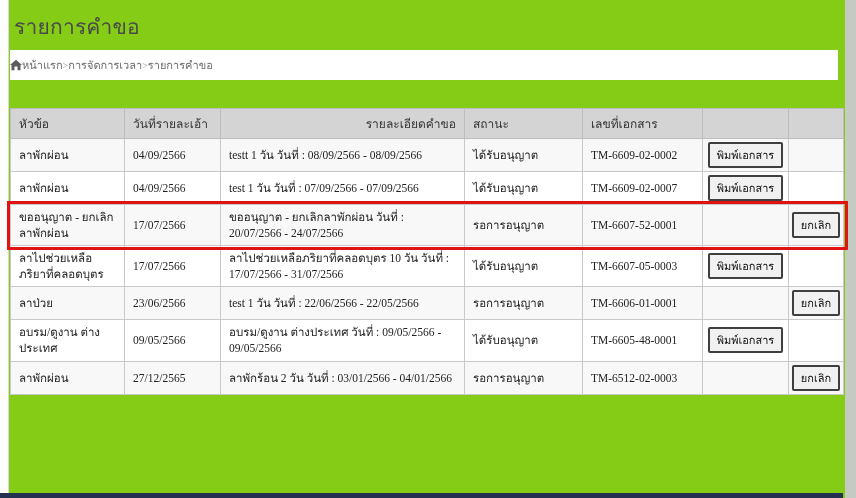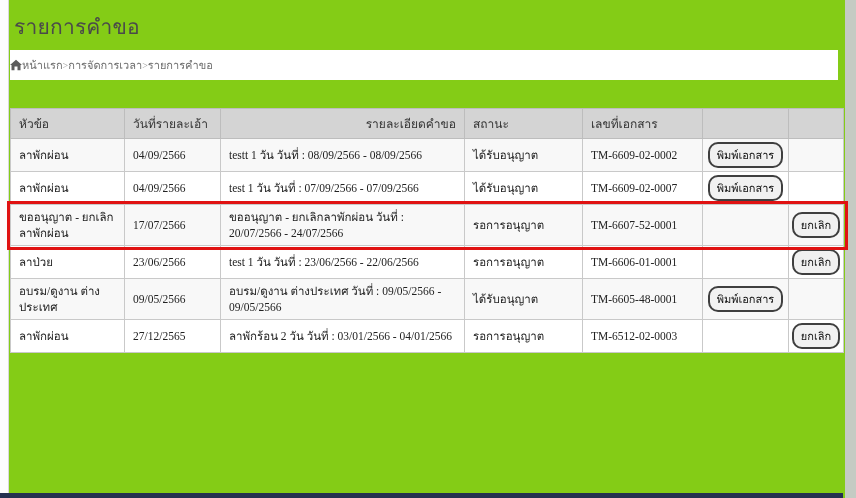--- a/index.html
+++ b/index.html
@@ -35,21 +35,21 @@
     border:1px solid #c9c9c9; padding:4px 8px; font-size:11.5px;
     line-height:1.4; color:#222; vertical-align:middle;
     overflow-wrap:break-word; word-break:break-word;
   }
   tbody tr:nth-child(odd)  { background:#f8f8f8; }
   tbody tr:nth-child(even) { background:#ffffff; }
   tr.highlighted { outline:3px solid #e01212; outline-offset:1px; }
   .action-cell { text-align:center; padding:3px 2px; }
   .btn {
     font-family:inherit; font-size:11px; color:#111;
-    background:#f1f1f1; border:2px solid #3f3f3f; border-radius:10px;
+    background:#f1f1f1; border:2px solid #3f3f3f; border-radius:2px;
     padding:2px 7px; cursor:pointer; white-space:nowrap;
   }
   .bottom-bar { position:absolute; left:0; bottom:0; width:843px; height:5px; background:#243150; }
 </style>
 </head>
 <body>
 
 <div id="viewport">
   <div class="left-strip"></div>
   <div class="right-strip"></div>
@@ -125,23 +125,36 @@
     <td>รอการอนุญาต</td>
     <td>TM-6607-52-0001</td>
     <td class="action-cell">
       
     </td>
     <td class="action-cell">
       <button class="btn">ยกเลิก</button>
     </td>
   </tr>
           <tr>
+    <td>ลาไปช่วยเหลือภริยาที่คลอดบุตร</td>
+    <td>17/07/2566</td>
+    <td>ลาไปช่วยเหลือภริยาที่คลอดบุตร 10 วัน วันที่ : 17/07/2566 - 31/07/2566</td>
+    <td>ได้รับอนุญาต</td>
+    <td>TM-6607-05-0003</td>
+    <td class="action-cell">
+      <button class="btn">พิมพ์เอกสาร</button>
+    </td>
+    <td class="action-cell">
+      
+    </td>
+  </tr>
+          <tr>
     <td>ลาป่วย</td>
     <td>23/06/2566</td>
-    <td>test 1 วัน วันที่ : 23/06/2566 - 22/06/2566</td>
+    <td>test 1 วัน วันที่ : 22/06/2566 - 22/05/2566</td>
     <td>รอการอนุญาต</td>
     <td>TM-6606-01-0001</td>
     <td class="action-cell">
       
     </td>
     <td class="action-cell">
       <button class="btn">ยกเลิก</button>
     </td>
   </tr>
           <tr>

